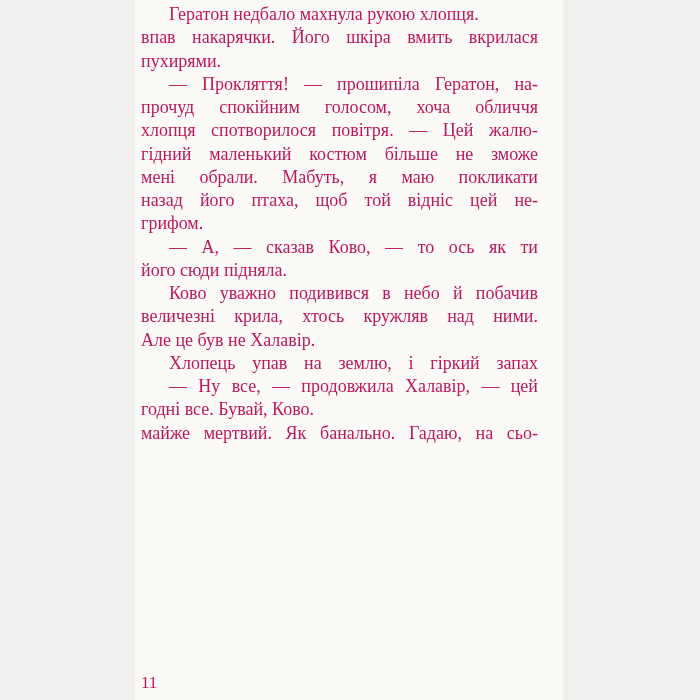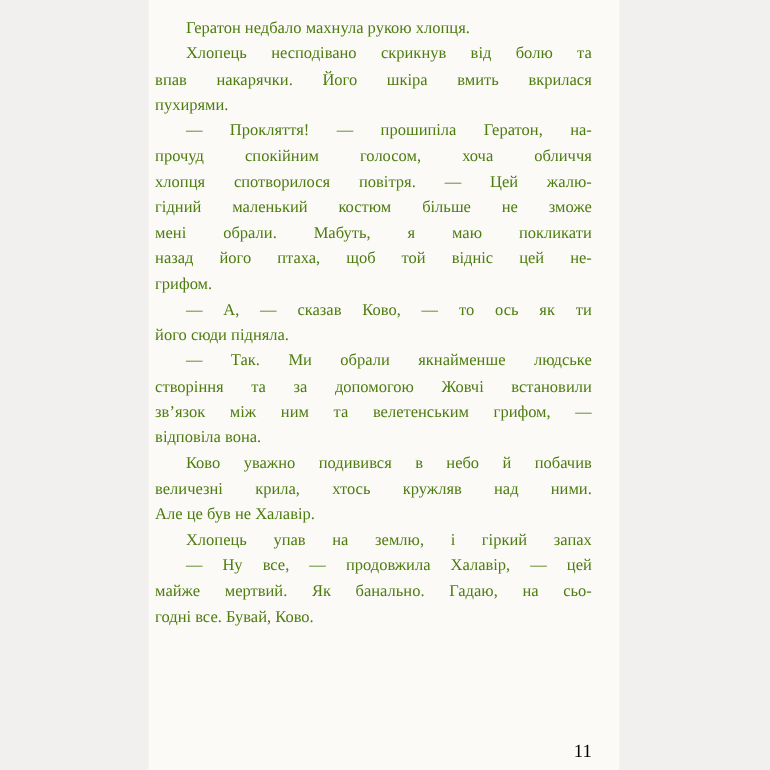--- a/index.html
+++ b/index.html
@@ -14,24 +14,23 @@
     overflow: hidden;
   }
   .page {
     position: absolute;
     left: 135px; top: 0;
     width: 428px; height: 700px;
     background: #fbfaf7;
   }
   .text-block {
     padding: 3px 25px 0 6px;
-    color: #4d7c0f;
-    font-size: 15px;
+    color: #be185d;
+    font-size: 18px;
     line-height: 23.25px;
-    margin-top: 12px;
   }
   .para { margin: 0; }
   .line {
     height: 23.25px;
     overflow: hidden;
     text-align: left;
     white-space: normal;
   }
   .line.j { text-align: justify; }
   .line.j::after {
@@ -40,68 +39,61 @@
     width: 100%;
     height: 0;
     vertical-align: top;
   }
   .line.indent { text-indent: 28px; }
   .page-number {
     position: absolute;
     top: 672px;
     left: 6px;
     width: 397px;
-    text-align: right;
-    color: #000000;
+    text-align: left;
+    color: #be185d;
     font-size: 17px;
     line-height: 22px;
   }
 </style>
 </head>
 <body>
 
 <div class="canvas">
   <div class="page">
     <div class="text-block" id="text-block">
         <div class="para">
           <div class="line indent last">Гератон недбало махнула рукою хлопця.</div>
         </div>
         <div class="para">
-          <div class="line indent j">Хлопець несподівано скрикнув від болю та</div>
           <div class="line j">впав накарячки. Його шкіра вмить вкрилася</div>
           <div class="line last">пухирями.</div>
         </div>
         <div class="para">
           <div class="line indent j">— Прокляття! — прошипіла Гератон, на-</div>
           <div class="line j">прочуд спокійним голосом, хоча обличчя</div>
           <div class="line j">хлопця спотворилося повітря. — Цей жалю-</div>
           <div class="line j">гідний маленький костюм більше не зможе</div>
           <div class="line j">мені обрали. Мабуть, я маю покликати</div>
           <div class="line j">назад його птаха, щоб той відніс цей не-</div>
           <div class="line last">грифом.</div>
         </div>
         <div class="para">
           <div class="line indent j">— А, — сказав Ково, — то ось як ти</div>
           <div class="line last">його сюди підняла.</div>
         </div>
         <div class="para">
-          <div class="line indent j">— Так. Ми обрали якнайменше людське</div>
-          <div class="line j">створіння та за допомогою Жовчі встановили</div>
-          <div class="line j">зв’язок між ним та велетенським грифом, —</div>
-          <div class="line last">відповіла вона.</div>
-        </div>
-        <div class="para">
           <div class="line indent j">Ково уважно подивився в небо й побачив</div>
           <div class="line j">величезні крила, хтось кружляв над ними.</div>
           <div class="line last">Але це був не Халавір.</div>
         </div>
         <div class="para">
           <div class="line indent j">Хлопець упав на землю, і гіркий запах</div>
         </div>
         <div class="para">
           <div class="line indent j">— Ну все, — продовжила Халавір, — цей</div>
+          <div class="line last">годні все. Бувай, Ково.</div>
           <div class="line j">майже мертвий. Як банально. Гадаю, на сьо-</div>
-          <div class="line last">годні все. Бувай, Ково.</div>
         </div>
       </div>
     <div class="page-number">11</div>
   </div>
 </div>
 
 </body></html>

